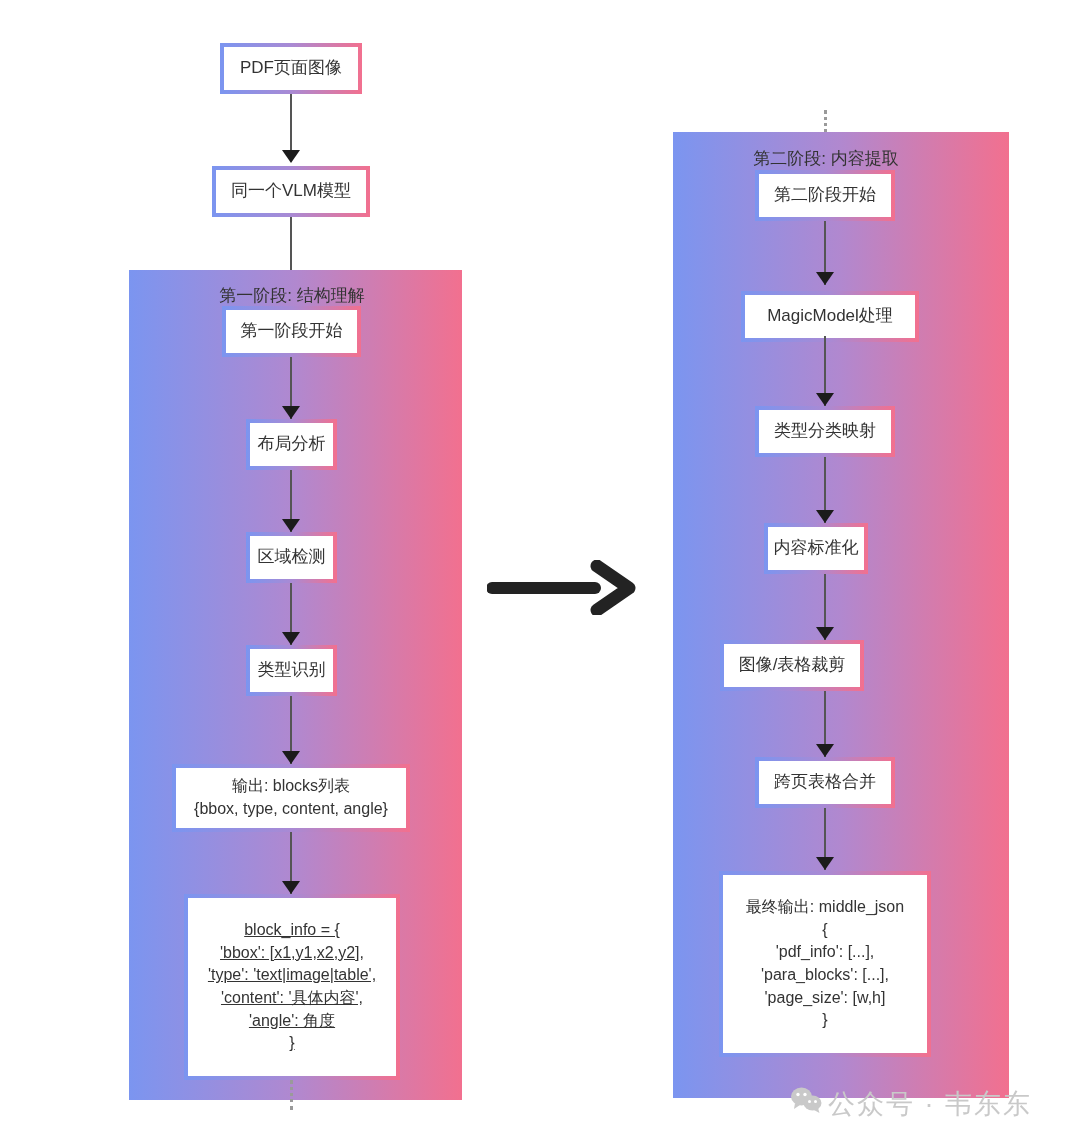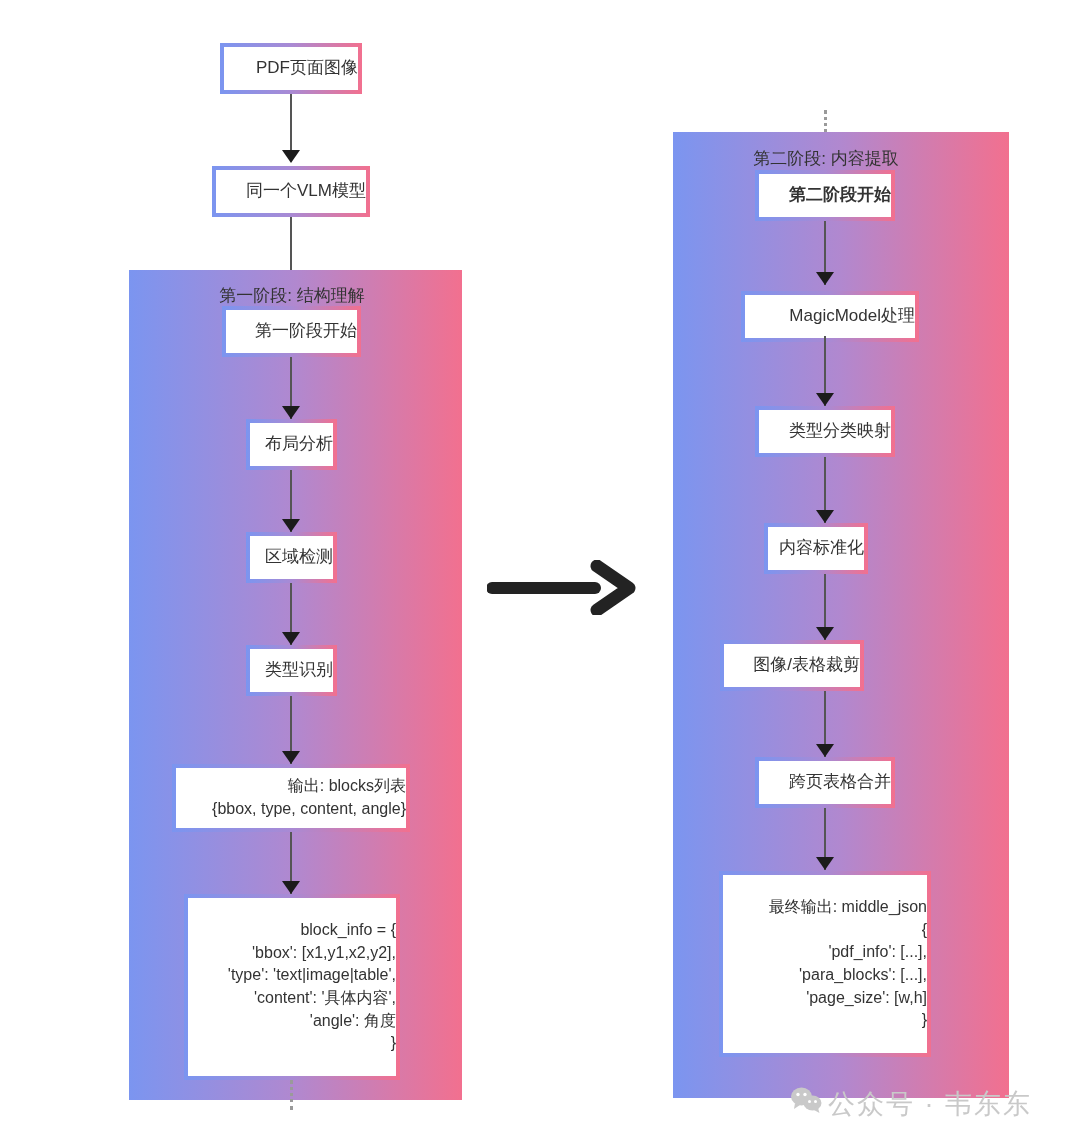--- a/index.html
+++ b/index.html
@@ -34,21 +34,21 @@
     border: 2px solid transparent;
     display: flex;
     align-items: center;
     justify-content: center;
     text-align: center;
   }
   .node-inner {
     width: 100%;
     display: flex;
     flex-direction: column;
-    align-items: flex-end;
+    align-items: center;
     justify-content: center;
     line-height: 1.42;
   }
   .node-line {
     display: block;
     white-space: pre;
   }
   .t17 { font-size: 17px; }
   .t16 { font-size: 16px; }
 
@@ -166,21 +166,21 @@
 
   <div class="node" style="left:172px; top:764px; width:238px; height:68px;">
     <div class="node-inner">
       <span class="node-line t16">输出: blocks列表</span>
       <span class="node-line t16">{bbox, type, content, angle}</span>
     </div>
   </div>
   <div class="edge" style="left:290px; top:832px; height:62px;"></div>
   <div class="arrowhead" style="left:291px; top:881px;"></div>
 
-  <div class="node" style="left:184px; top:894px; width:216px; height:186px;">
+  <div class="node" style="left:184px; top:894px; width:216px; height:186px;text-decoration:underline;">
     <div class="node-inner">
       <span class="node-line t16">block_info = {</span>
       <span class="node-line t16">'bbox': [x1,y1,x2,y2],</span>
       <span class="node-line t16">'type': 'text|image|table',</span>
       <span class="node-line t16">'content': '具体内容',</span>
       <span class="node-line t16">'angle': 角度</span>
       <span class="node-line t16">}</span>
     </div>
   </div>
   <div class="edge-dotted" style="left:290px; top:1080px; height:30px;"></div>
@@ -191,21 +191,21 @@
       <polyline points="110,6 142,28 110,50" fill="none" stroke="#232323" stroke-width="13" stroke-linecap="round" stroke-linejoin="round"></polyline>
     </svg>
   </div>
 
   <div class="edge-dotted" style="left:824px; top:110px; height:42px;"></div>
   <div class="arrowhead" style="left:826px; top:140px;"></div>
 
   <div class="subgraph" style="left:673px; top:132px; width:336px; height:966px;"></div>
   <div class="subgraph-label" style="left:826px; top:140px;">第二阶段: 内容提取</div>
 
-  <div class="node" style="left:755px; top:170px; width:140px; height:51px;font-weight:bold;">
+  <div class="node" style="left:755px; top:170px; width:140px; height:51px;">
     <div class="node-inner">
       <span class="node-line t17">第二阶段开始</span>
     </div>
   </div>
   <div class="edge" style="left:824px; top:221px; height:64px;"></div>
   <div class="arrowhead" style="left:825px; top:272px;"></div>
 
   <div class="node" style="left:741px; top:291px; width:178px; height:51px;">
     <div class="node-inner">
       <span class="node-line t17">MagicModel处理</span>

